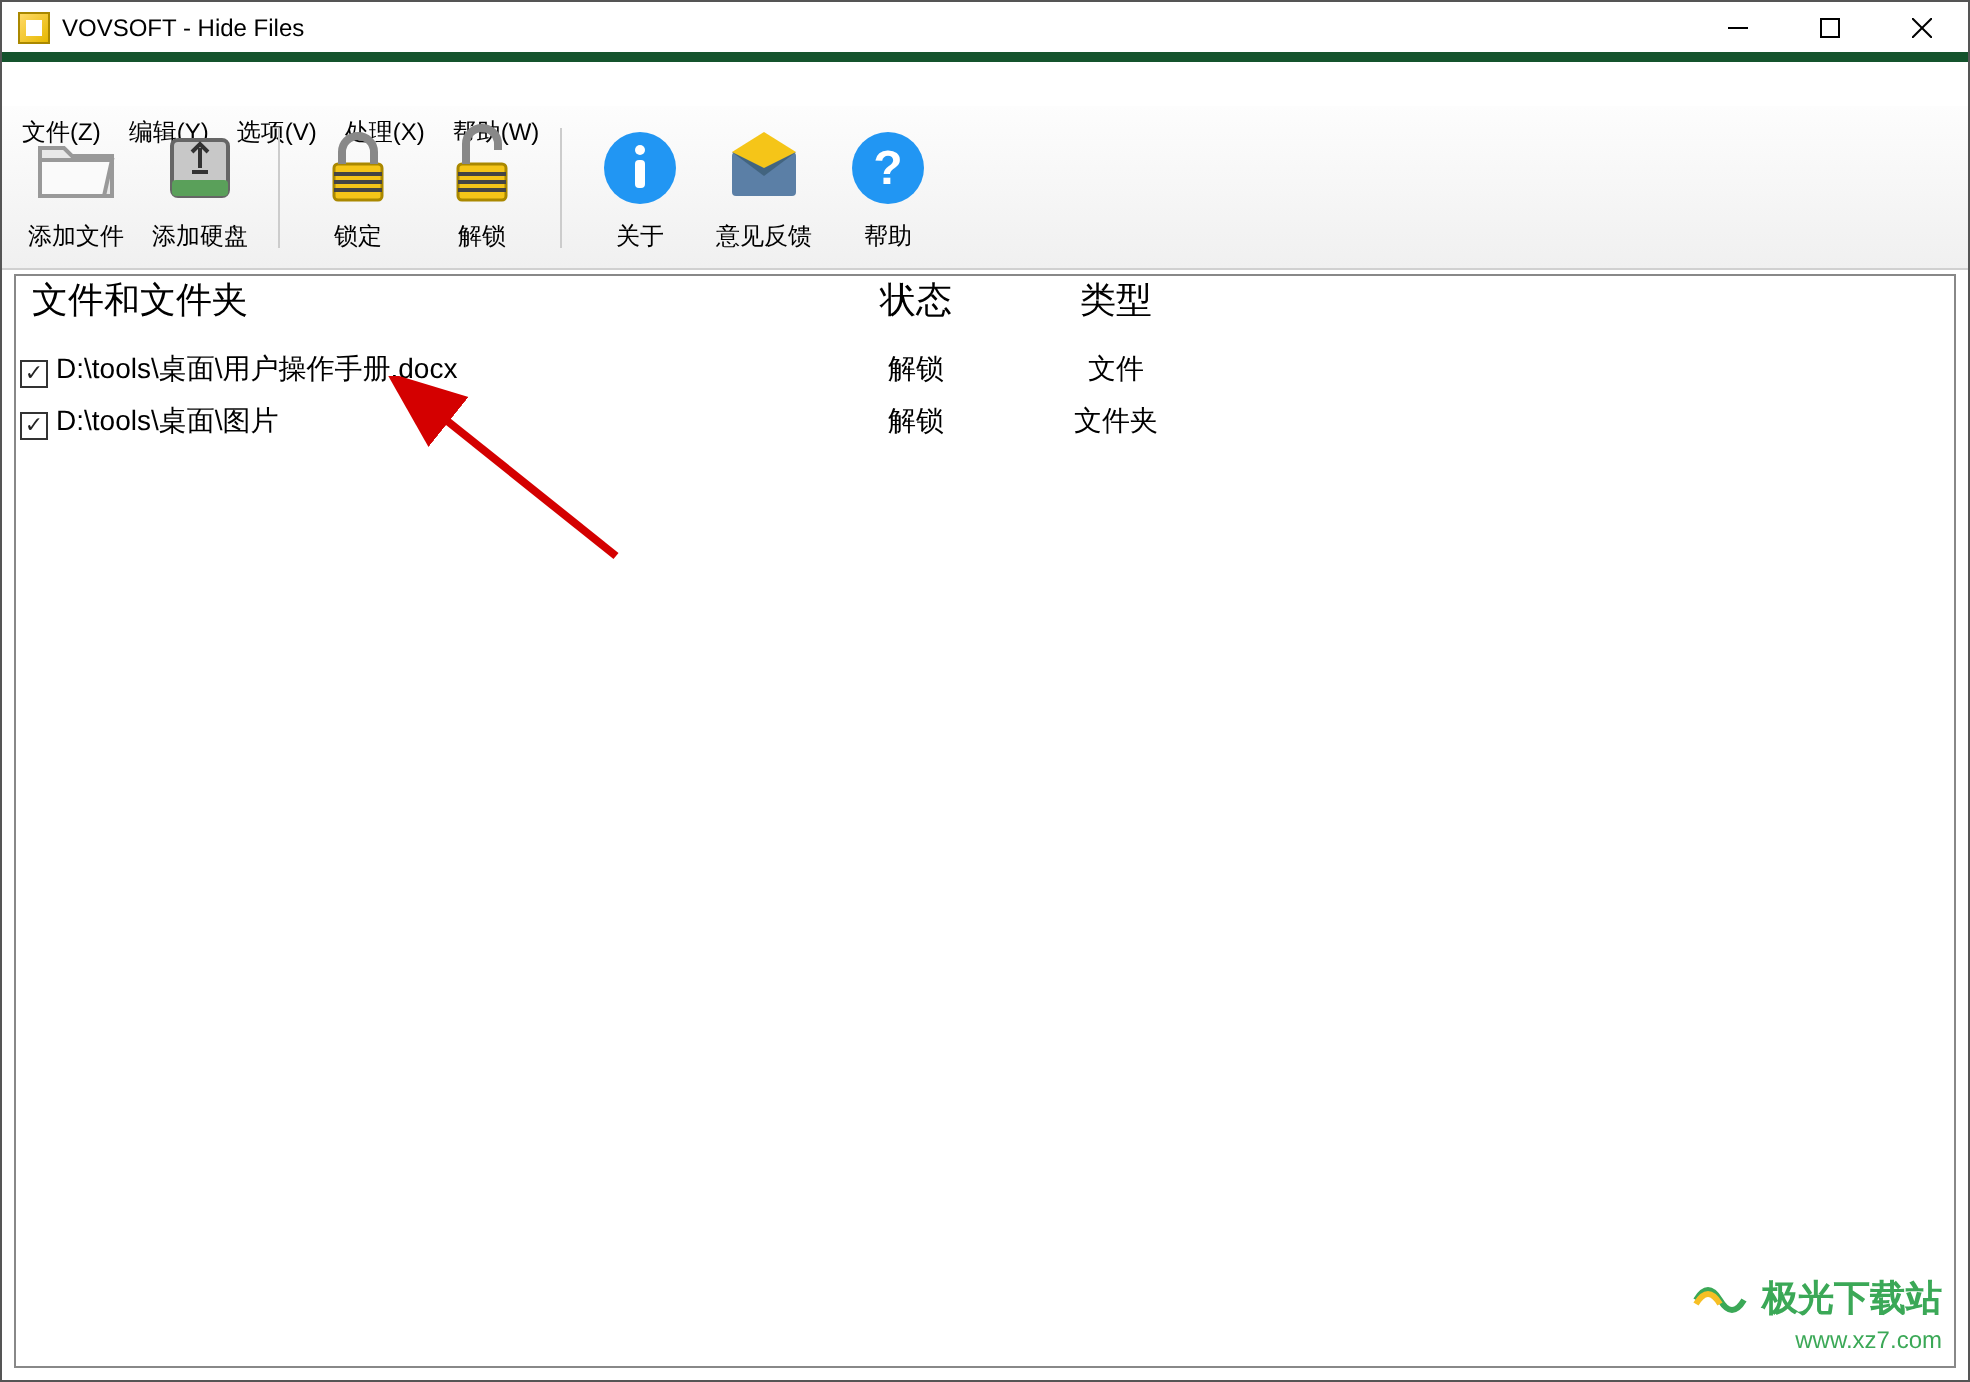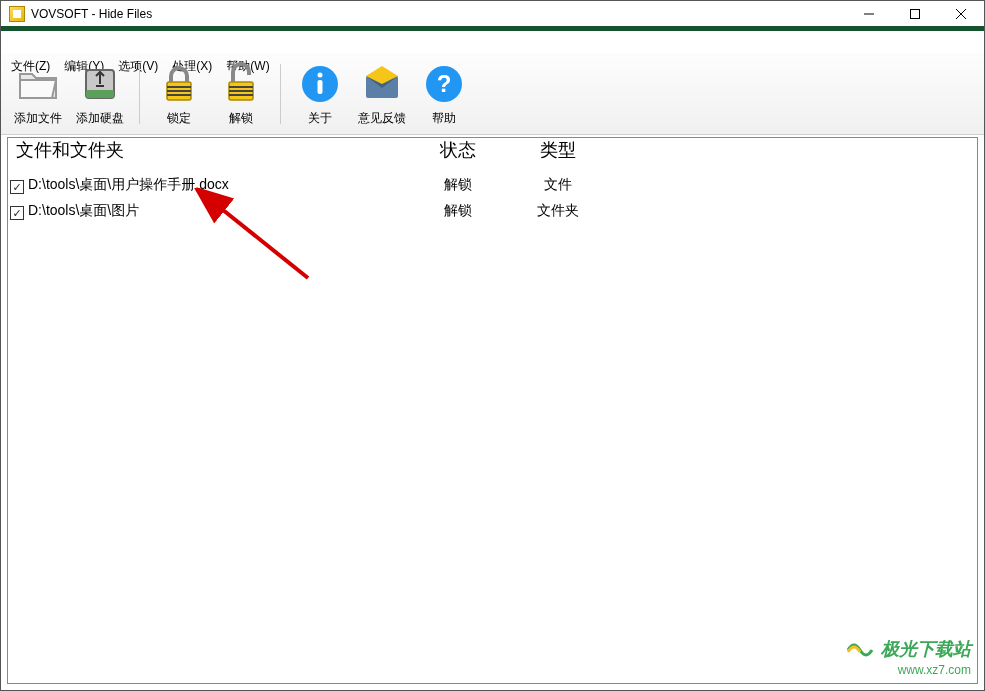--- a/index.html
+++ b/index.html
@@ -30,21 +30,21 @@
 .row { display:flex; height: 26px; align-items:flex-end; font-family: Liberation Sans, sans-serif; font-size: 14px; }
 .row .chk { width: 14px; height: 14px; border: 1px solid #333; margin: 0 4px 0 2px; display:inline-flex; align-items:center; justify-content:center; font-size:11px; line-height:1; }
 .row .chk.checked::after { content:"✓"; font-size:11px; color:#222; }
 .row .path { flex: 0 0 380px; }
 .row .stat { flex: 0 0 100px; text-align:center; }
 .row .typ { flex: 0 0 100px; text-align:center; }
 
 .arrow { position:absolute; top: 50px; left: 100px; pointer-events:none; }
 
 .watermark { position:absolute; right:6px; bottom:6px; text-align:right; pointer-events:none; opacity:0.85; }
-.watermark .wm1 { font-size:18px; font-weight:bold; font-style:italic; color:#1a9a3a; text-shadow:0 0 2px #fff; }
+.watermark .wm1 { font-size:18px; font-weight:bold; color:#1a9a3a; text-shadow:0 0 2px #fff; }
 .watermark .wm2 { font-size:12px; color:#1a9a3a; }
 .watermark-swirl { display:inline-block; vertical-align:middle; margin-right:4px; }
 </style>
 </head>
 <body>
 
 <div class="titlebar">
   <span class="titlebar-icon"></span>
   <span class="titlebar-title">VOVSOFT - Hide Files</span>
   <div class="titlebar-controls">

